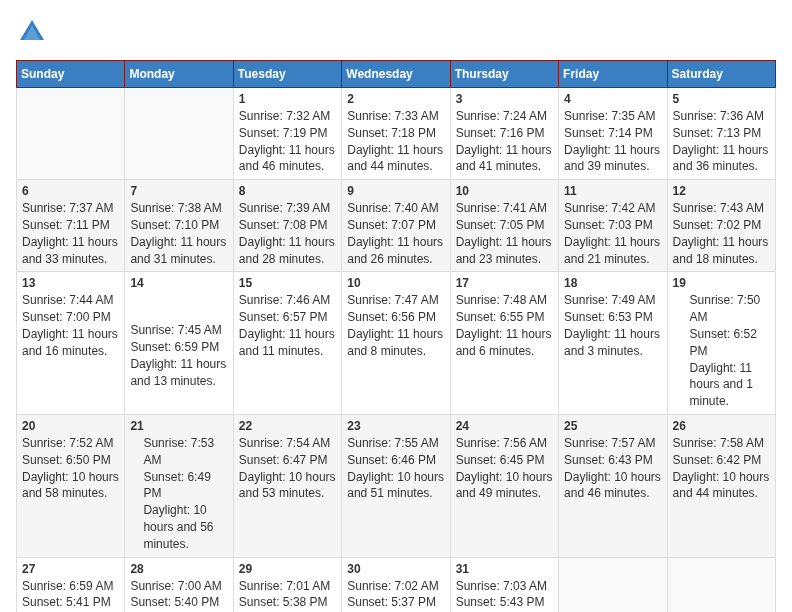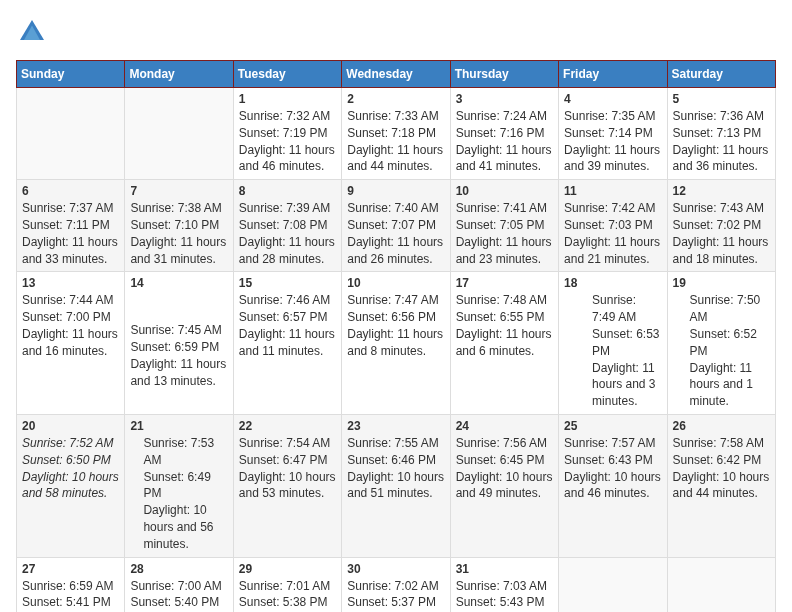--- a/index.html
+++ b/index.html
@@ -233,35 +233,35 @@
 Daylight: 11 hours and 8 minutes.</div>
         </td>
         <td>
           <span class="day-number">17</span>
           <div class="day-info" style="white-space: pre-line;">Sunrise: 7:48 AM
 Sunset: 6:55 PM
 Daylight: 11 hours and 6 minutes.</div>
         </td>
         <td>
           <span class="day-number">18</span>
-          <div class="day-info" style="white-space: pre-line; margin-left: 28px;">Sunrise: 7:49 AM
+          <div class="day-info" style="white-space: pre-line;">Sunrise: 7:49 AM
 Sunset: 6:53 PM
 Daylight: 11 hours and 3 minutes.</div>
         </td>
         <td>
           <span class="day-number">19</span>
           <div class="day-info" style="white-space: pre-line; margin-left: 17px;">Sunrise: 7:50 AM
 Sunset: 6:52 PM
 Daylight: 11 hours and 1 minute.</div>
         </td>
       </tr>
       <tr>
         <td>
           <span class="day-number">20</span>
-          <div class="day-info" style="white-space: pre-line; font-style: italic;">Sunrise: 7:52 AM
+          <div class="day-info" style="white-space: pre-line;">Sunrise: 7:52 AM
 Sunset: 6:50 PM
 Daylight: 10 hours and 58 minutes.</div>
         </td>
         <td>
           <span class="day-number">21</span>
           <div class="day-info" style="white-space: pre-line; margin-left: 13px;">Sunrise: 7:53 AM
 Sunset: 6:49 PM
 Daylight: 10 hours and 56 minutes.</div>
         </td>
         <td>

